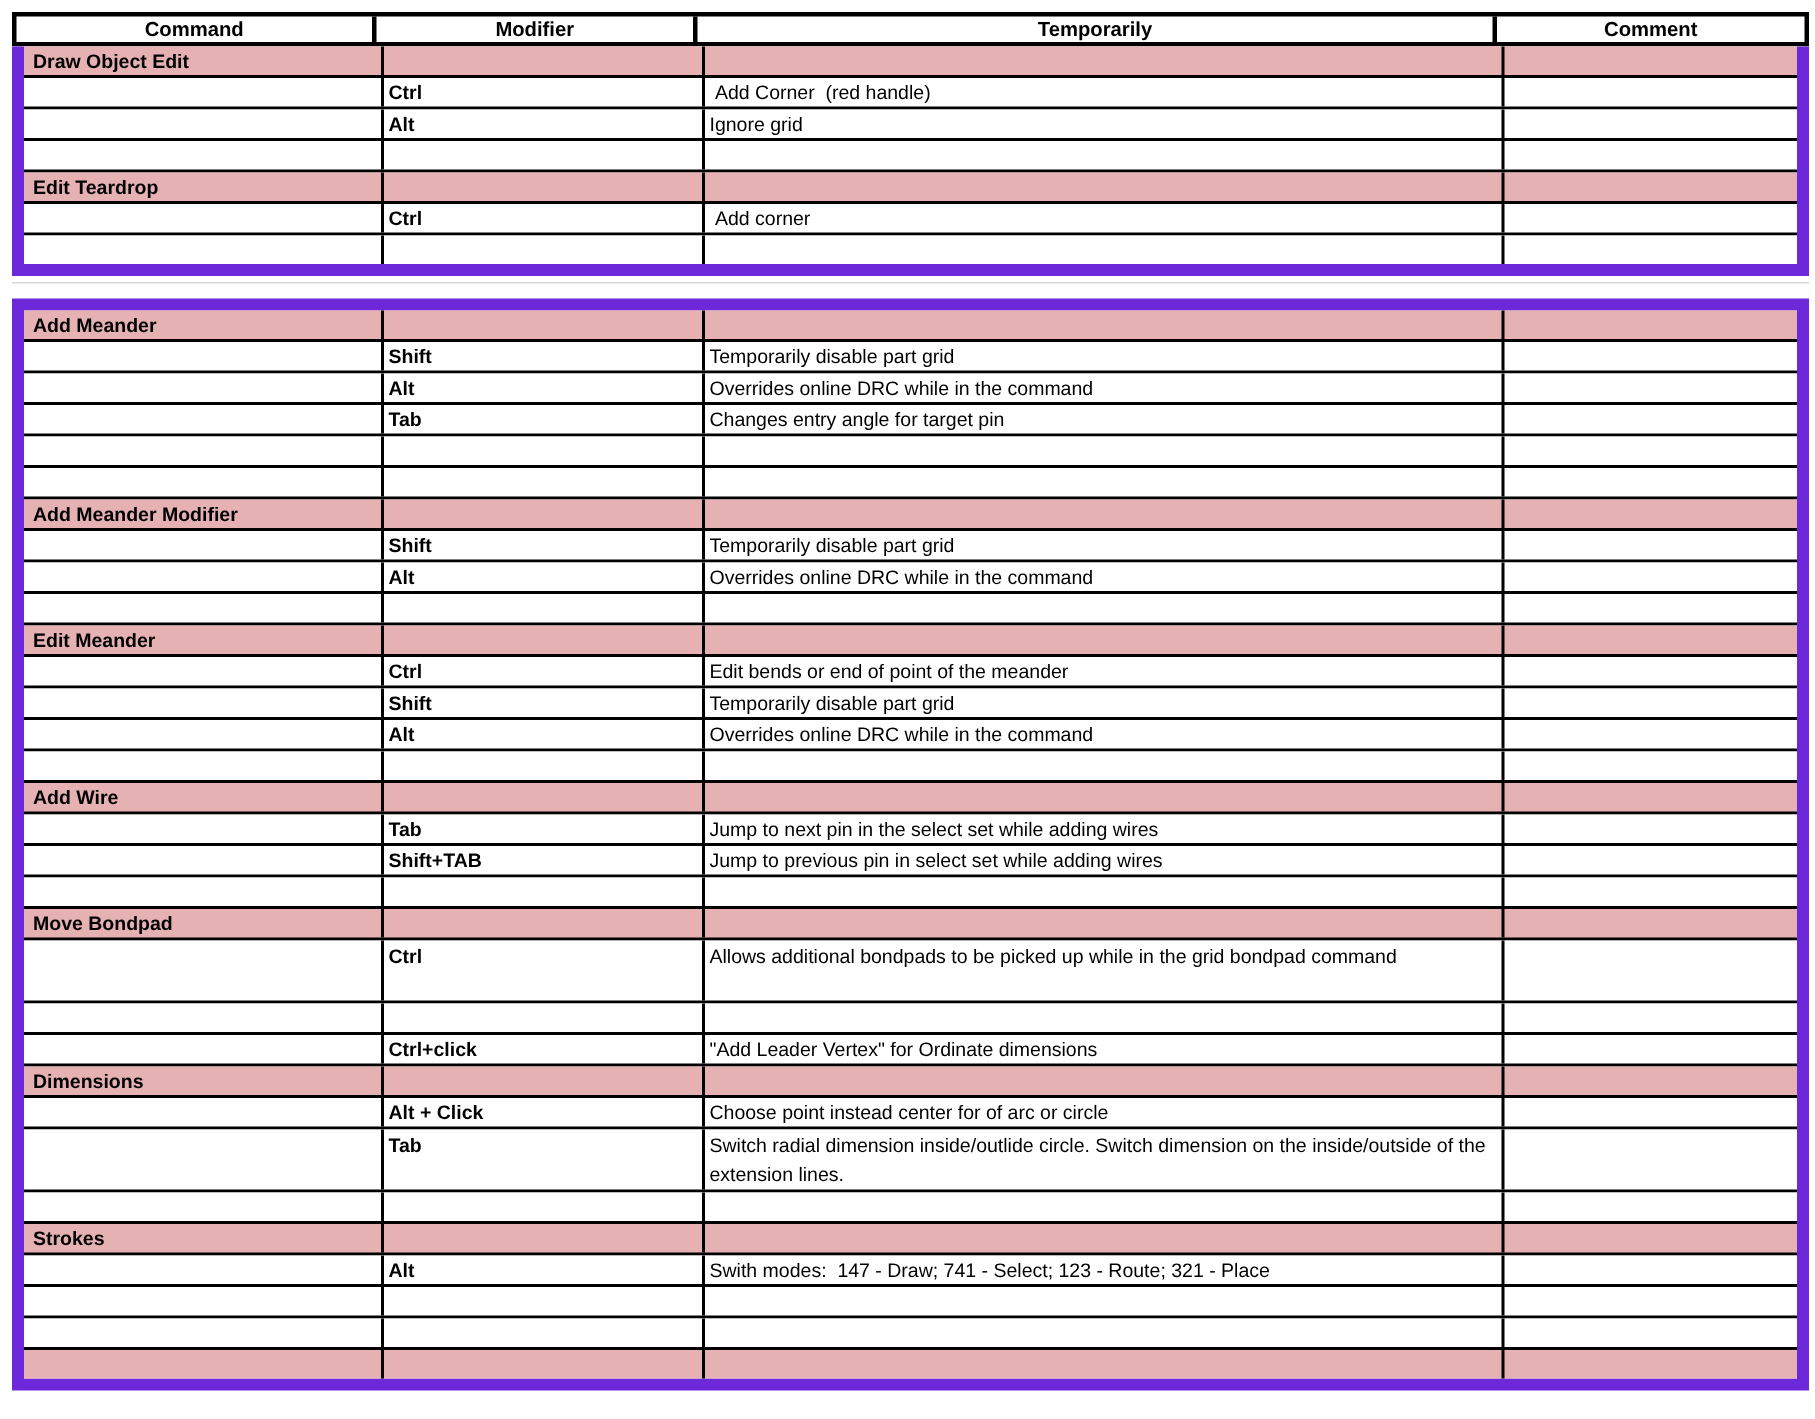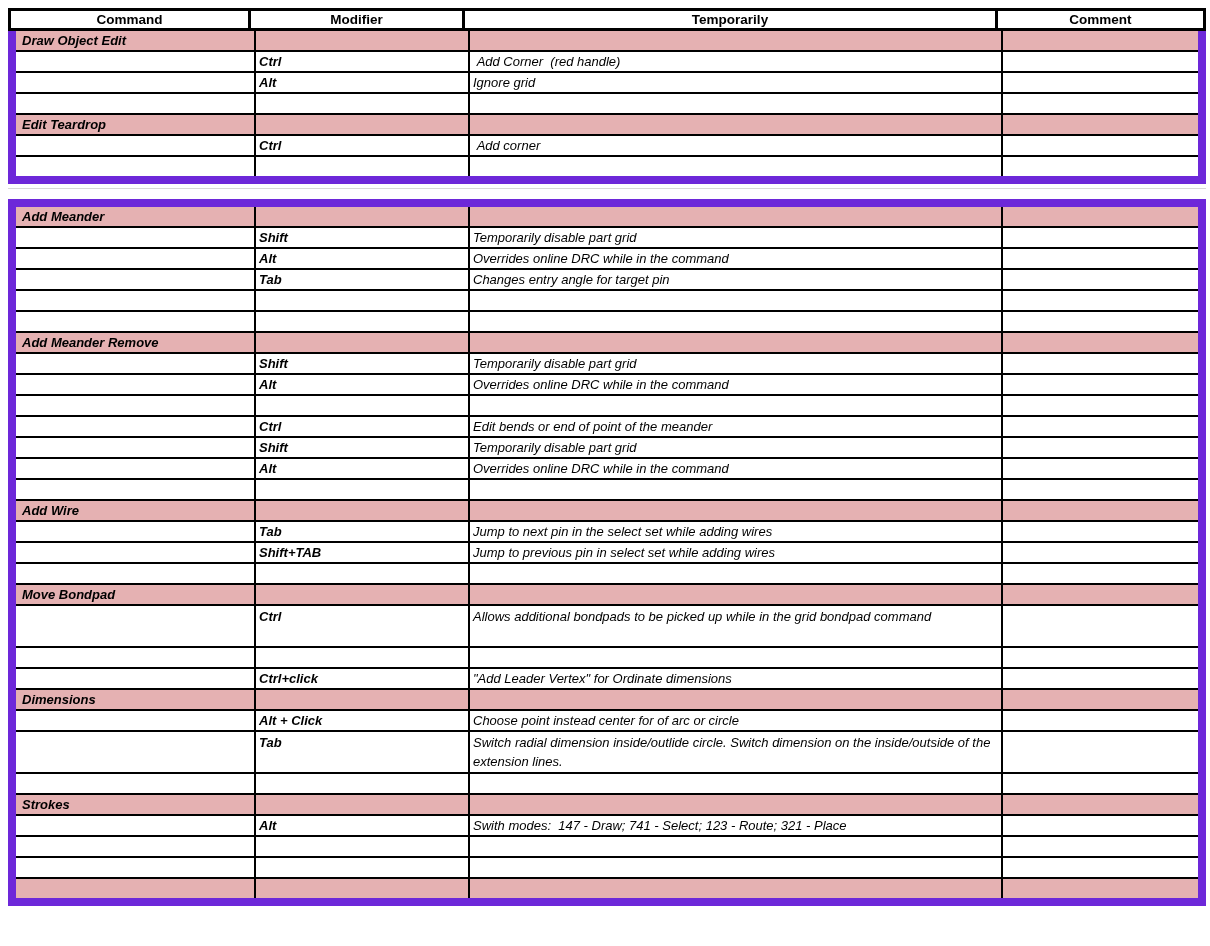--- a/index.html
+++ b/index.html
@@ -52,21 +52,20 @@
     background: #d8d8d8;
   }
 
   .row {
     display: grid;
     grid-template-columns: 240px 214px 533px 1fr;
     box-sizing: border-box;
     height: 21px;
     border-bottom: 2px solid #000;
     background: #fff;
-    font-style: italic;
   }
   .row.tall { height: 42px; }
   .row:last-child { border-bottom: none; height: 19px; }
   .row.section, .row.section-empty { background: var(--pink, #e5b1b2); }
 
   .cell {
     box-sizing: border-box;
     border-right: 2px solid #000;
     padding: 0 4px 0 3px;
     font-size: 13px;
@@ -169,21 +168,21 @@
         <div class="cell col-description"></div>
         <div class="cell col-comment"></div>
       </div>
       <div class="row empty">
         <div class="cell col-command"></div>
         <div class="cell col-modifier"></div>
         <div class="cell col-description"></div>
         <div class="cell col-comment"></div>
       </div>
       <div class="row section">
-        <div class="cell col-command">Add Meander Remove</div>
+        <div class="cell col-command">Add Meander Modifier</div>
         <div class="cell col-modifier"></div>
         <div class="cell col-description"></div>
         <div class="cell col-comment"></div>
       </div>
       <div class="row data">
         <div class="cell col-command"></div>
         <div class="cell col-modifier">Shift</div>
         <div class="cell col-description">Temporarily disable part grid</div>
         <div class="cell col-comment"></div>
       </div>
@@ -192,20 +191,26 @@
         <div class="cell col-modifier">Alt</div>
         <div class="cell col-description">Overrides online DRC while in the command</div>
         <div class="cell col-comment"></div>
       </div>
       <div class="row empty">
         <div class="cell col-command"></div>
         <div class="cell col-modifier"></div>
         <div class="cell col-description"></div>
         <div class="cell col-comment"></div>
       </div>
+      <div class="row section">
+        <div class="cell col-command">Edit Meander</div>
+        <div class="cell col-modifier"></div>
+        <div class="cell col-description"></div>
+        <div class="cell col-comment"></div>
+      </div>
       <div class="row data">
         <div class="cell col-command"></div>
         <div class="cell col-modifier">Ctrl</div>
         <div class="cell col-description">Edit bends or end of point of the meander</div>
         <div class="cell col-comment"></div>
       </div>
       <div class="row data">
         <div class="cell col-command"></div>
         <div class="cell col-modifier">Shift</div>
         <div class="cell col-description">Temporarily disable part grid</div>

